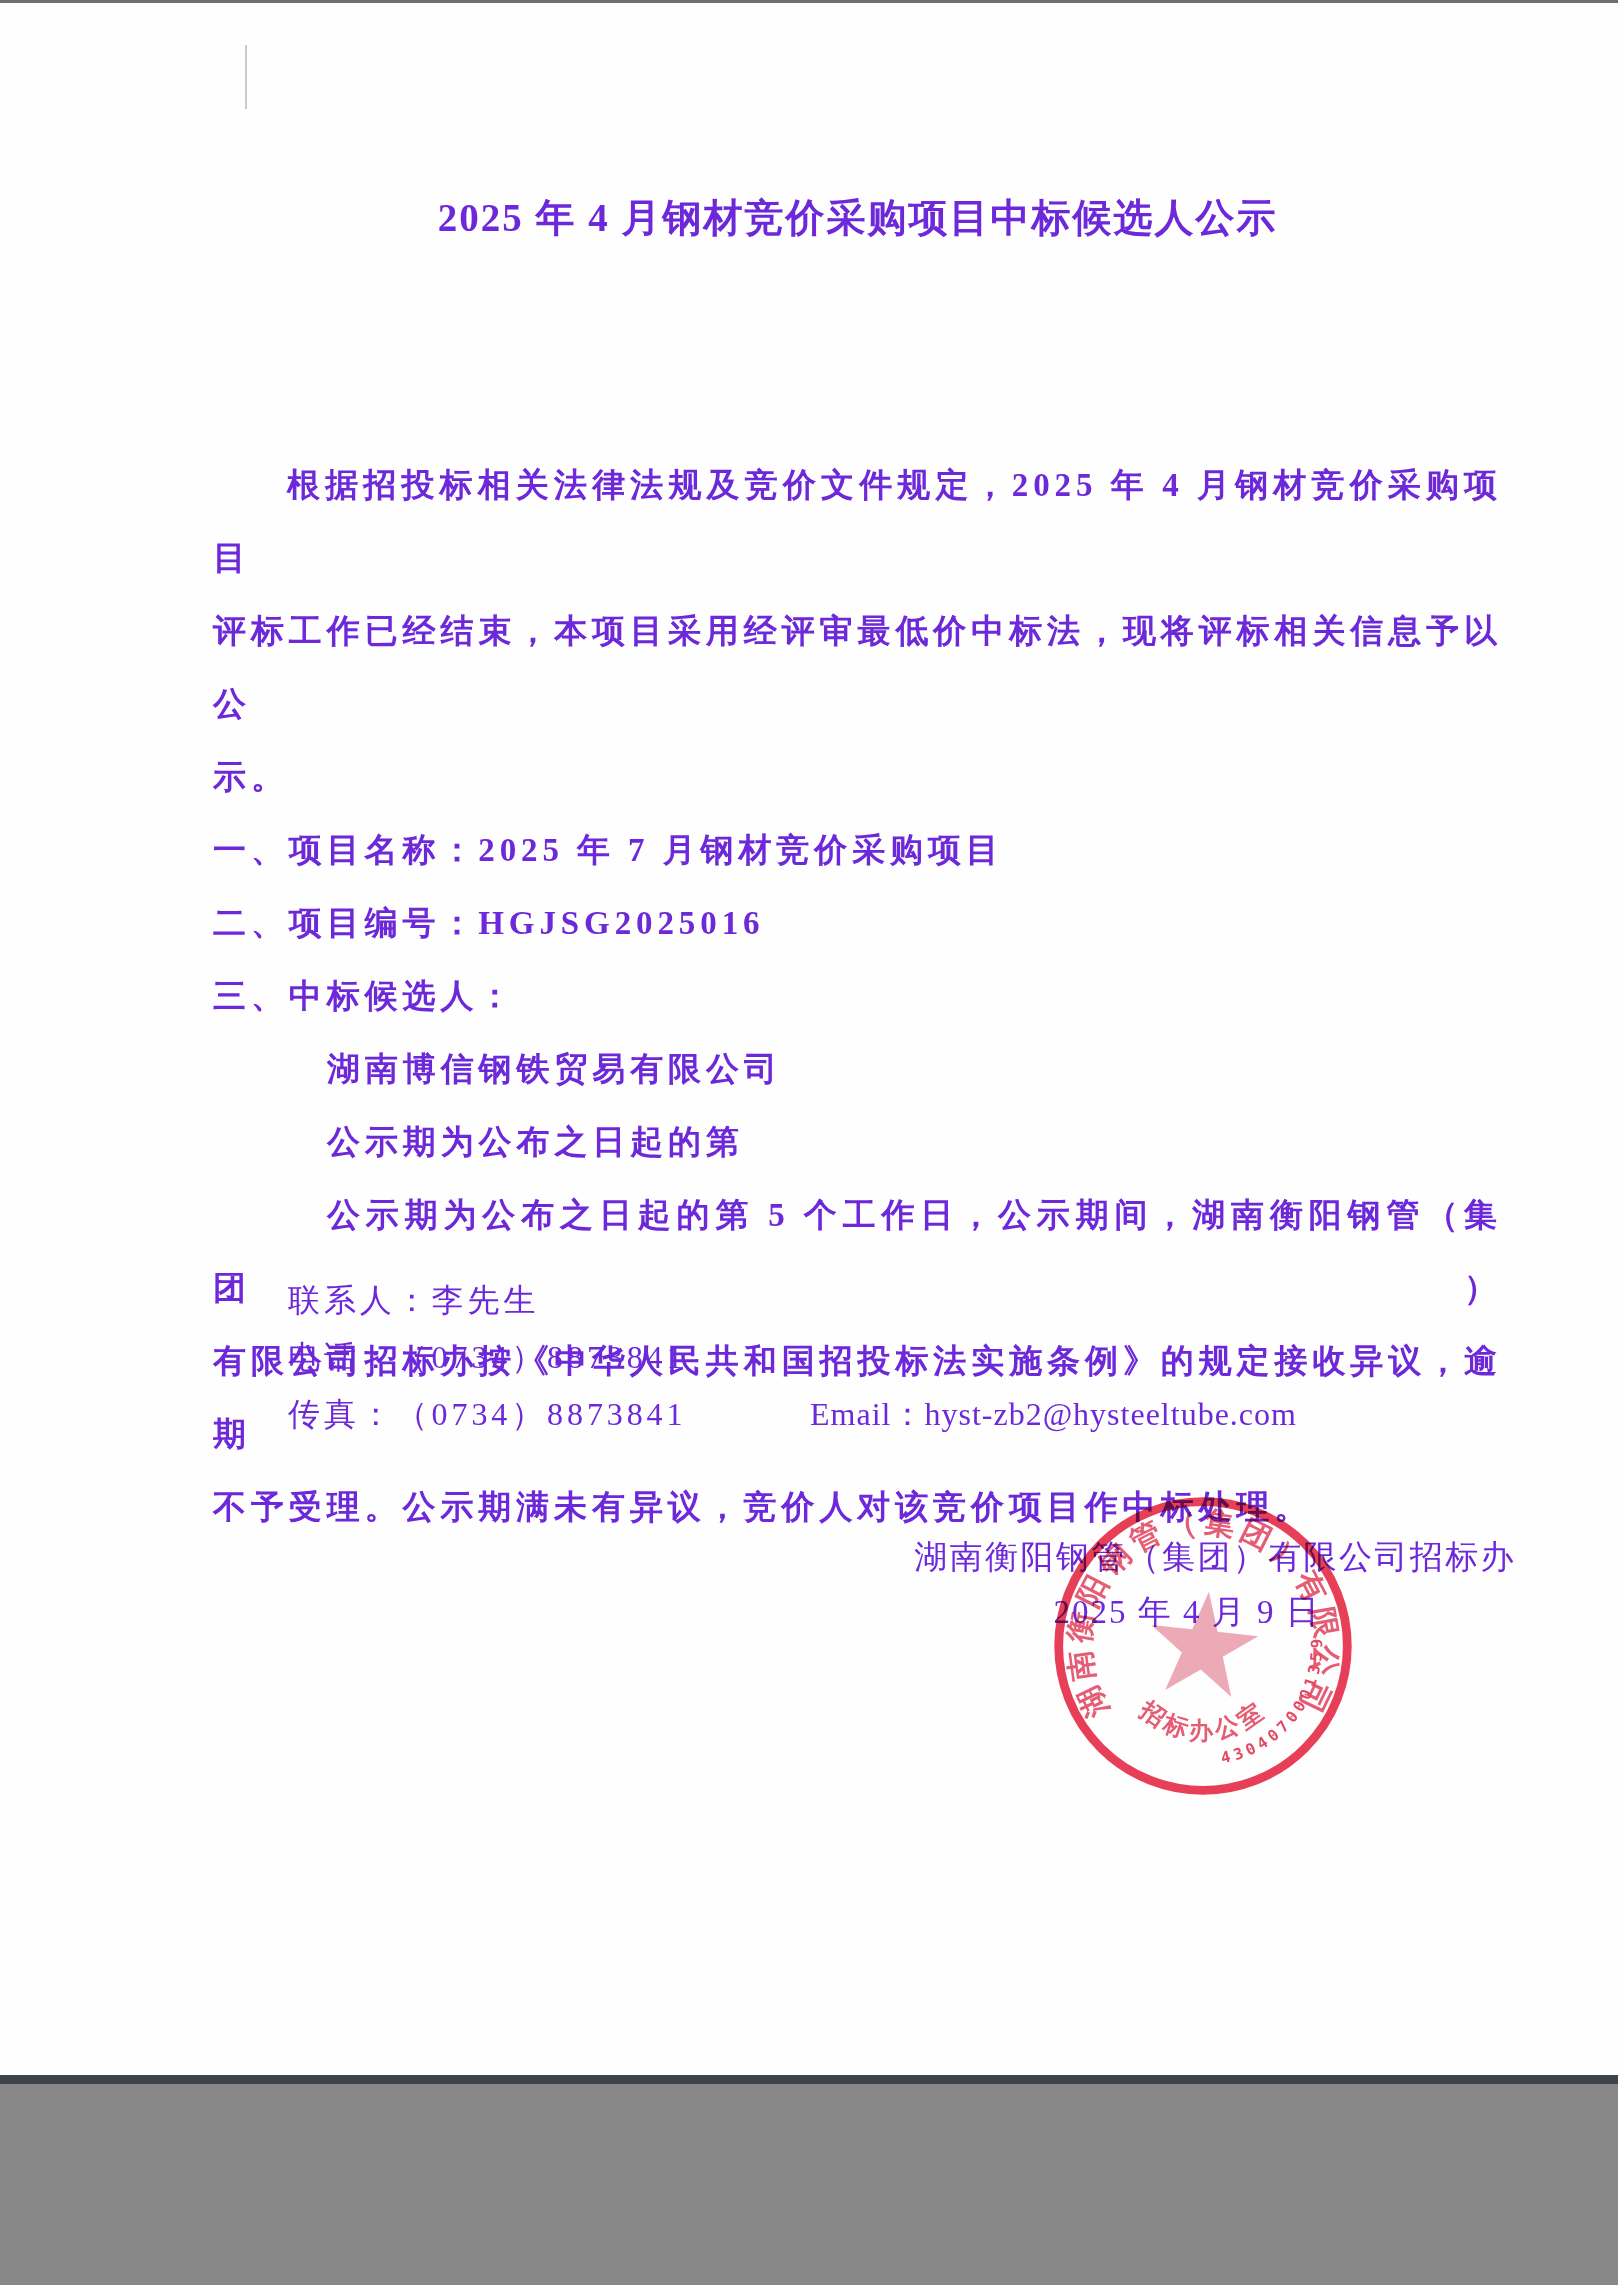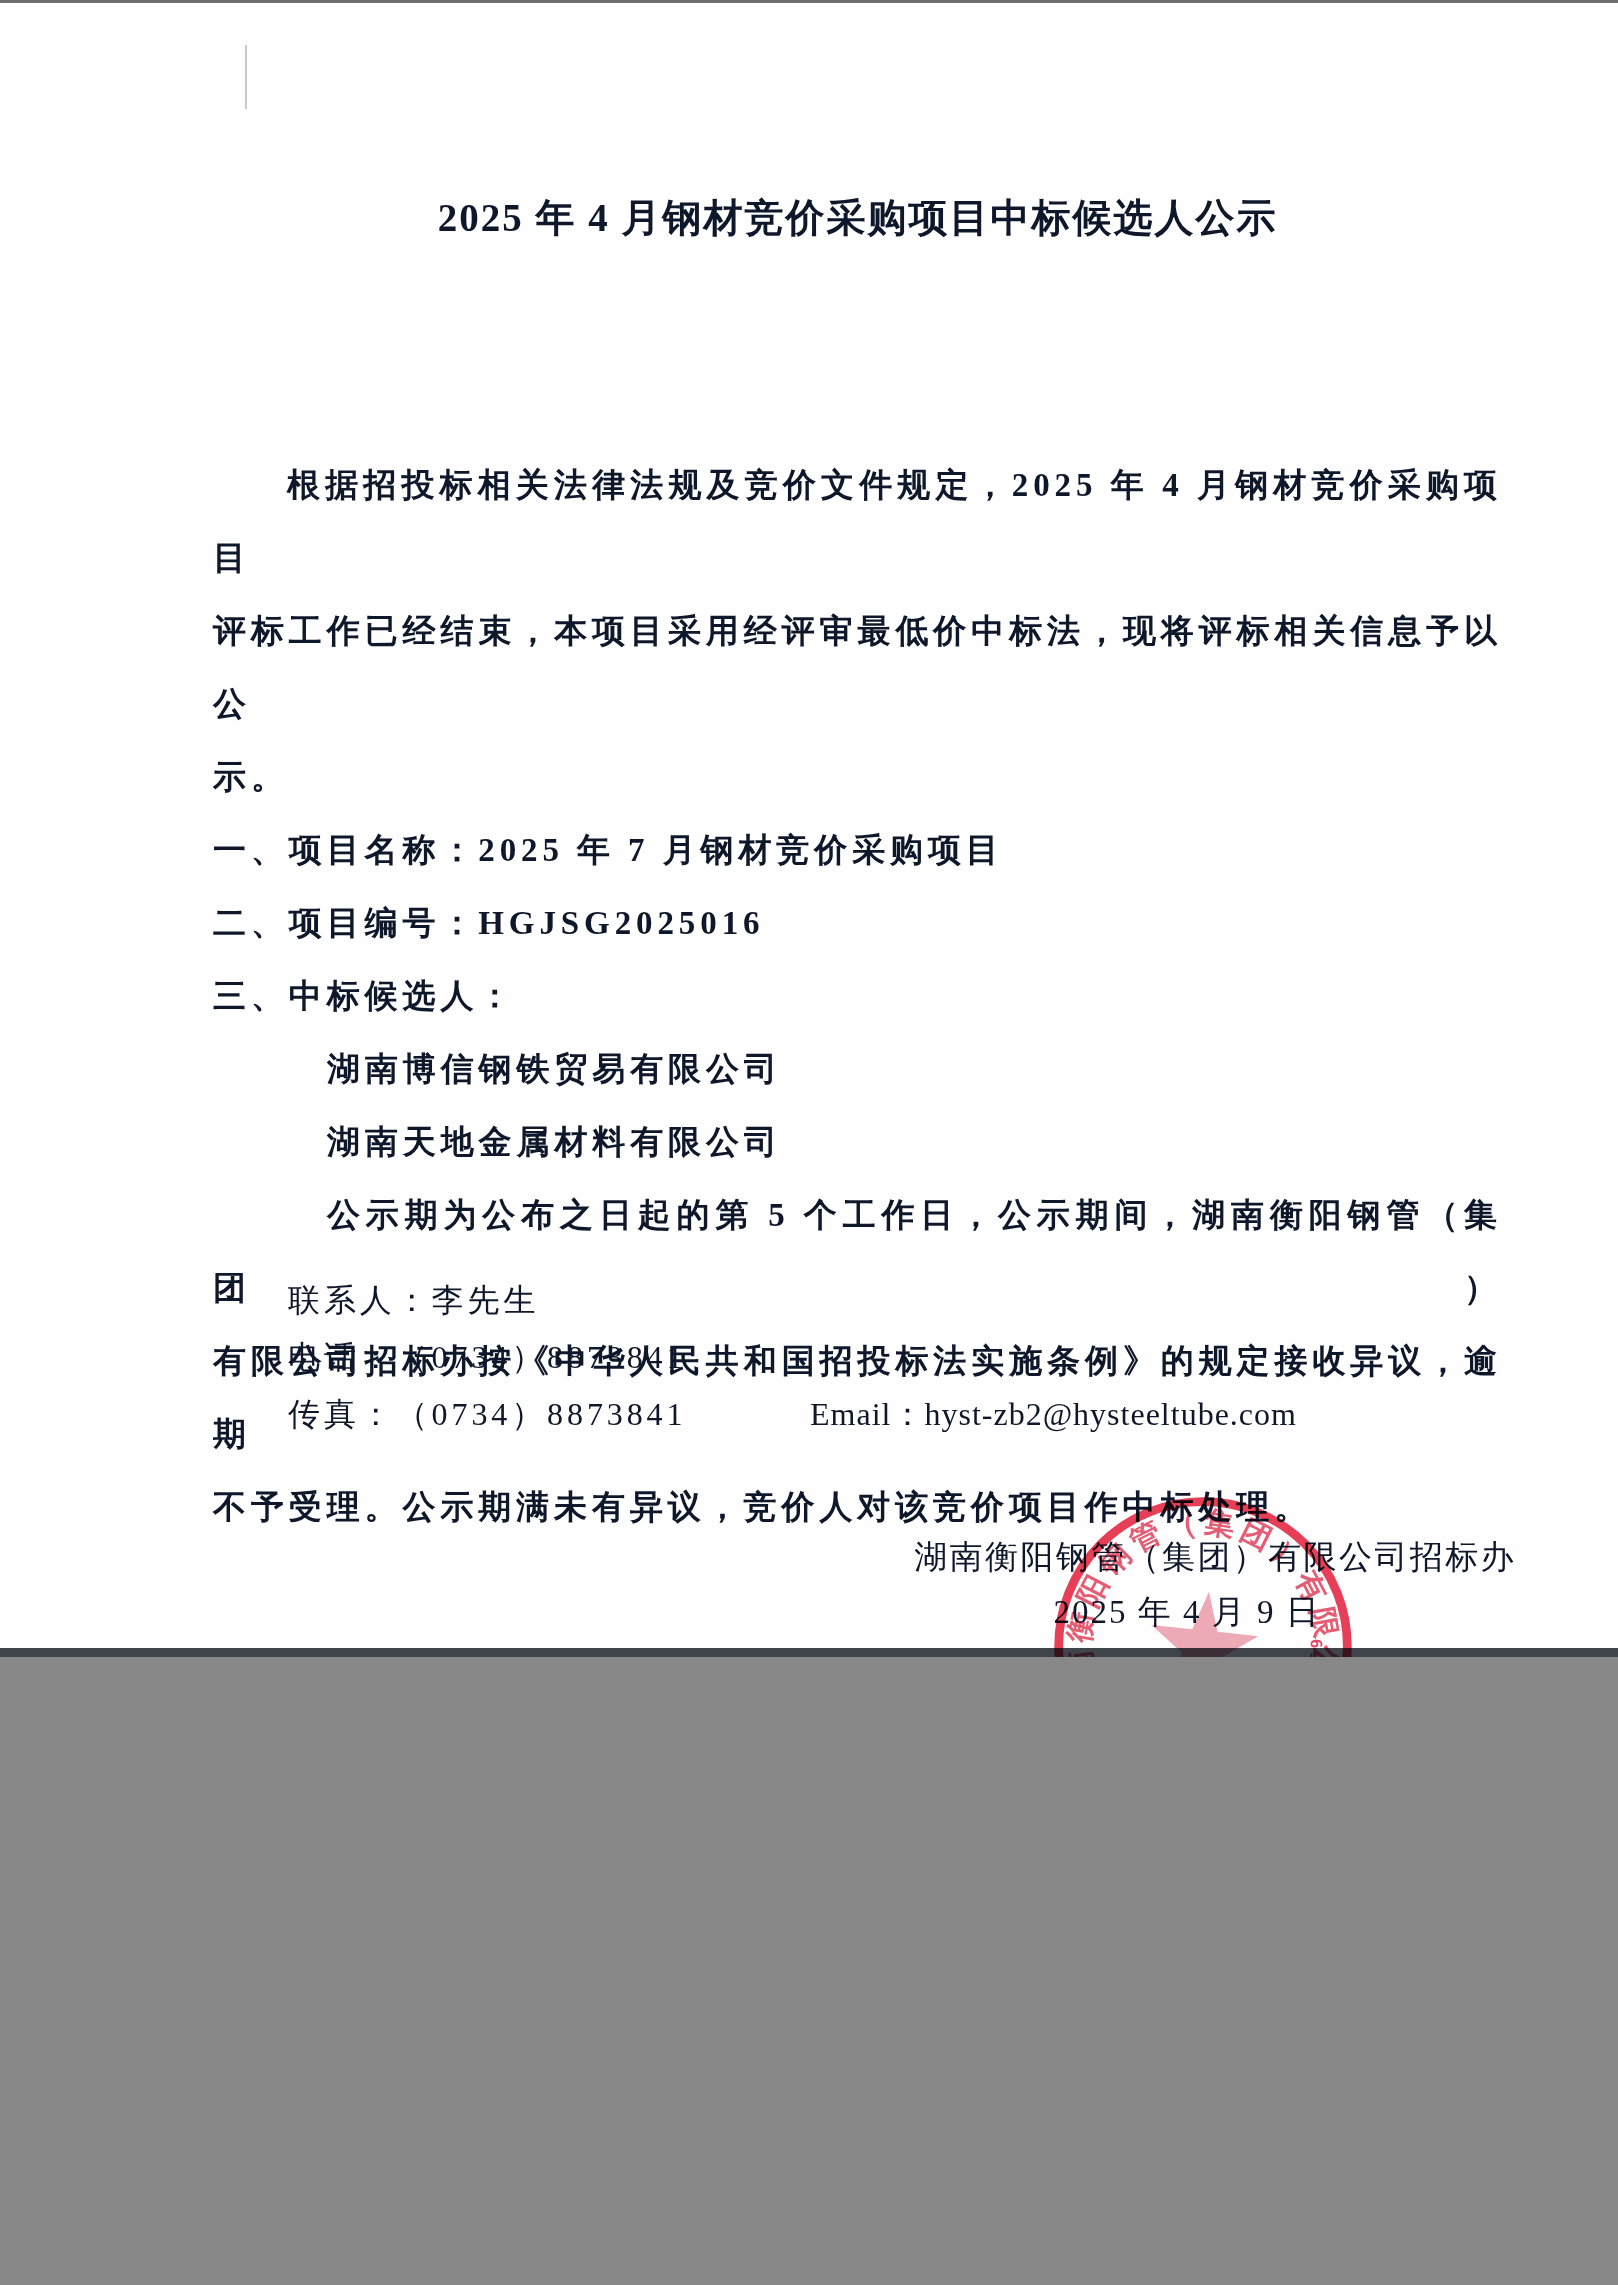--- a/index.html
+++ b/index.html
@@ -1,22 +1,22 @@
 <!DOCTYPE html>
 <html><head>
 <meta charset="utf-8">
 <style>
   html,body{margin:0;padding:0;background:#888;}
   .page{
     position:relative;
-    width:1619px;height:1657px;
+    width:1619px;height:2084px;
     background:#fefefe;
     overflow:hidden;
     font-family:"Liberation Serif","DejaVu Serif",serif;
-    color:#0f172a;
+    color:#6d28d9;
   }
   .edge-top{position:absolute;top:0;left:0;width:100%;height:2.9px;background:#55565a;opacity:.85;}
   .edge-bottom{position:absolute;bottom:0;left:0;width:100%;height:8.8px;background:#3f444b;}
   .artifact{position:absolute;left:245px;top:45px;width:2px;height:64px;background:#c9cacf;}
 
   .title{
     position:absolute;left:213px;top:191px;width:1289px;margin:0;
     font-size:39px;font-weight:bold;letter-spacing:2px;
     text-align:center;white-space:nowrap;
   }
@@ -84,21 +84,21 @@
   <h1 class="title">2025 年 4 月钢材竞价采购项目中标候选人公示</h1>
 
   <div class="body-block">
     <div class="line j i2">根据招投标相关法律法规及竞价文件规定，2025 年 4 月钢材竞价采购项目</div>
     <div class="line j">评标工作已经结束，本项目采用经评审最低价中标法，现将评标相关信息予以公</div>
     <div class="line">示。</div>
     <div class="line">一、项目名称：2025 年 7 月钢材竞价采购项目</div>
     <div class="line">二、项目编号：HGJSG2025016</div>
     <div class="line">三、中标候选人：</div>
     <div class="line i3">湖南博信钢铁贸易有限公司</div>
-    <div class="line i3">湖南天地金属材料有限公司</div>
+    <div class="line i3">公示期为公布之日起的第</div>
     <div class="line j i3">公示期为公布之日起的第 5 个工作日，公示期间，湖南衡阳钢管（集团）</div>
     <div class="line j">有限公司招标办按《中华人民共和国招投标法实施条例》的规定接收异议，逾期</div>
     <div class="line">不予受理。公示期满未有异议，竞价人对该竞价项目作中标处理。</div>
   </div>
 
   <div class="contact">
     <div class="cline">联系人：李先生</div>
     <div class="cline">电话：（0734）8873841</div>
     <div class="cline">
       <span>传真：（0734）8873841</span>

